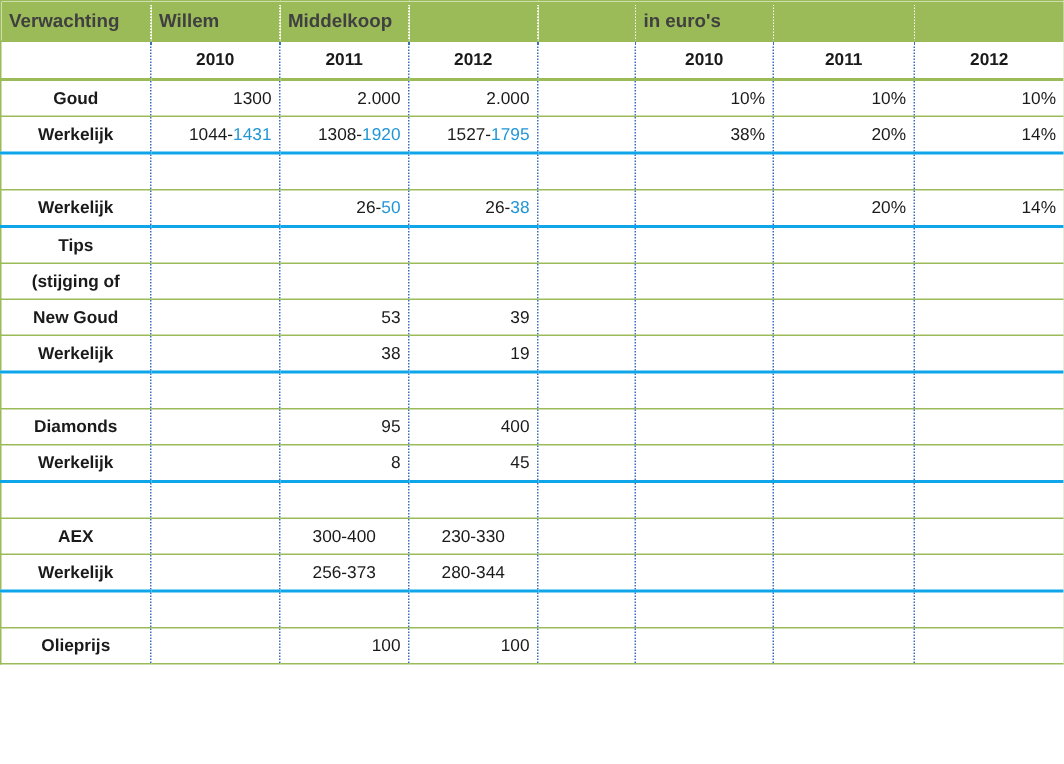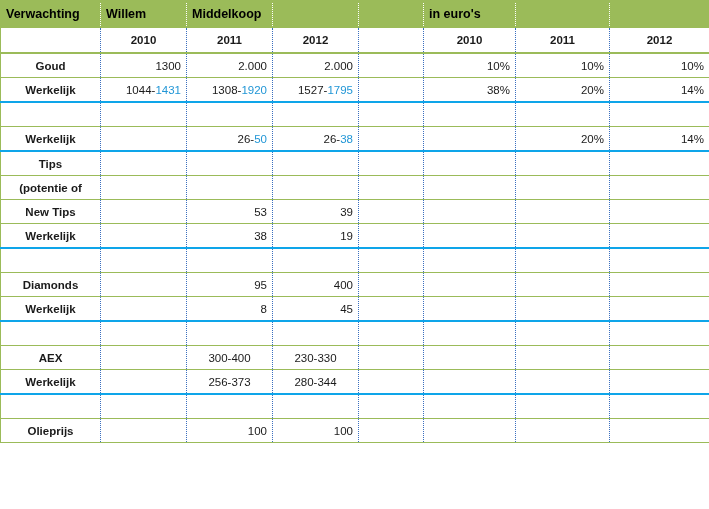--- a/index.html
+++ b/index.html
@@ -41,21 +41,21 @@
   col.c2 { width: 86px; }
   col.c3 { width: 86px; }
   col.c4 { width: 65px; }
   col.c5 { width: 92px; }
   col.c6 { width: 94px; }
   col.c7 { width: 100px; }
 
   
   tr.hdr td {
     background: #9bbb59;
-    color: #000000;
+    color: #404040;
     font-weight: bold;
     font-size: 12.5px;
     height: 22px;
     border-bottom: 1px solid #9bbb59;
     border-right: 1px dotted #9bbb59;
   }
   tr.hdr td.nm { font-weight: bold; }
 
   
   tr.years td {
@@ -161,31 +161,31 @@
           <td class="lbl bold">Tips</td>
           <td class="num"></td>
           <td class="num"></td>
           <td class="num"></td>
           <td class="num"></td>
           <td class="num"></td>
           <td class="num"></td>
           <td class="num"></td>
         </tr>
         <tr>
-          <td class="lbl bold">(potentie of</td>
-          <td class="num"></td>
-          <td class="num"></td>
-          <td class="num"></td>
-          <td class="num"></td>
-          <td class="num"></td>
-          <td class="num"></td>
-          <td class="num"></td>
-        </tr>
-        <tr>
-          <td class="lbl bold">New Tips</td>
+          <td class="lbl bold">(stijging of</td>
+          <td class="num"></td>
+          <td class="num"></td>
+          <td class="num"></td>
+          <td class="num"></td>
+          <td class="num"></td>
+          <td class="num"></td>
+          <td class="num"></td>
+        </tr>
+        <tr>
+          <td class="lbl bold">New Goud</td>
           <td class="num"></td>
           <td class="num">53</td>
           <td class="num">39</td>
           <td class="num"></td>
           <td class="num"></td>
           <td class="num"></td>
           <td class="num"></td>
         </tr>
         <tr class="werk">
           <td class="lbl bold">Werkelijk</td>

